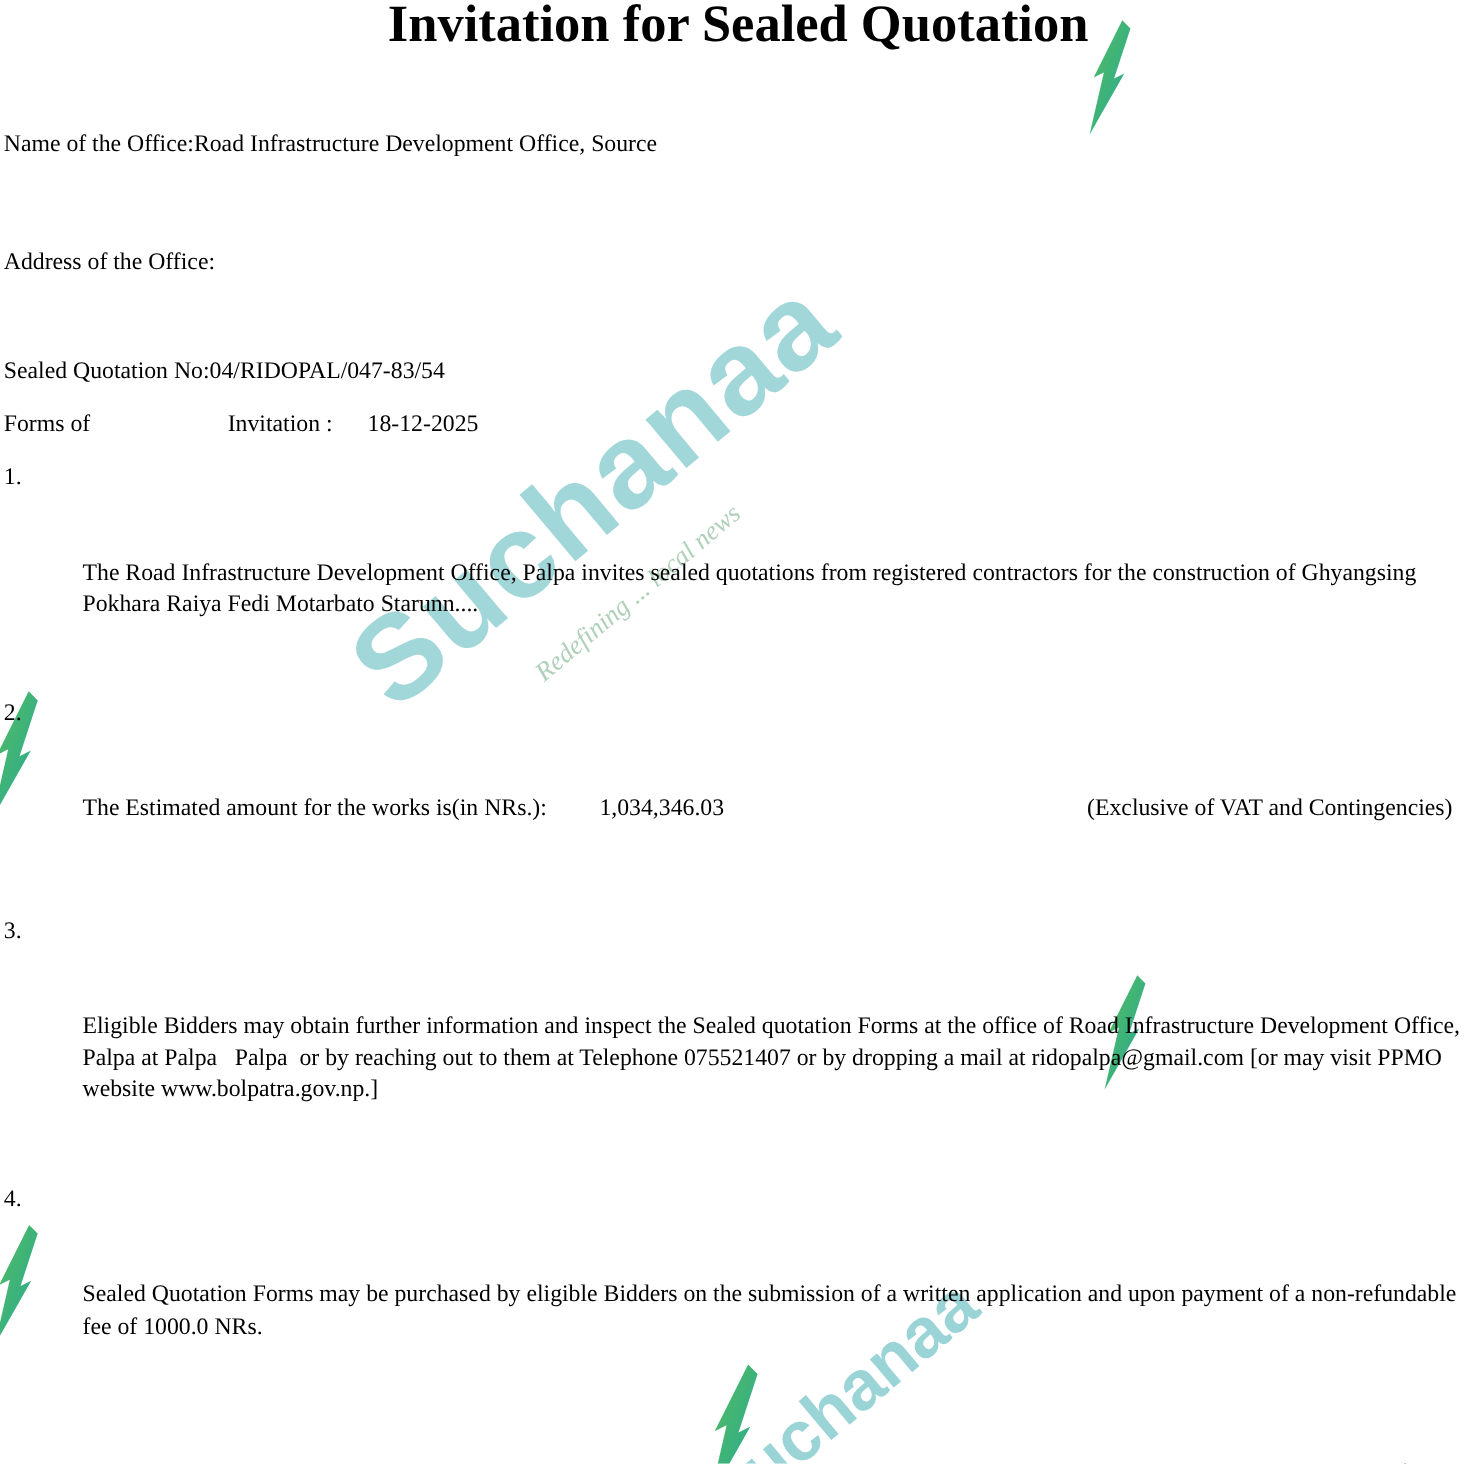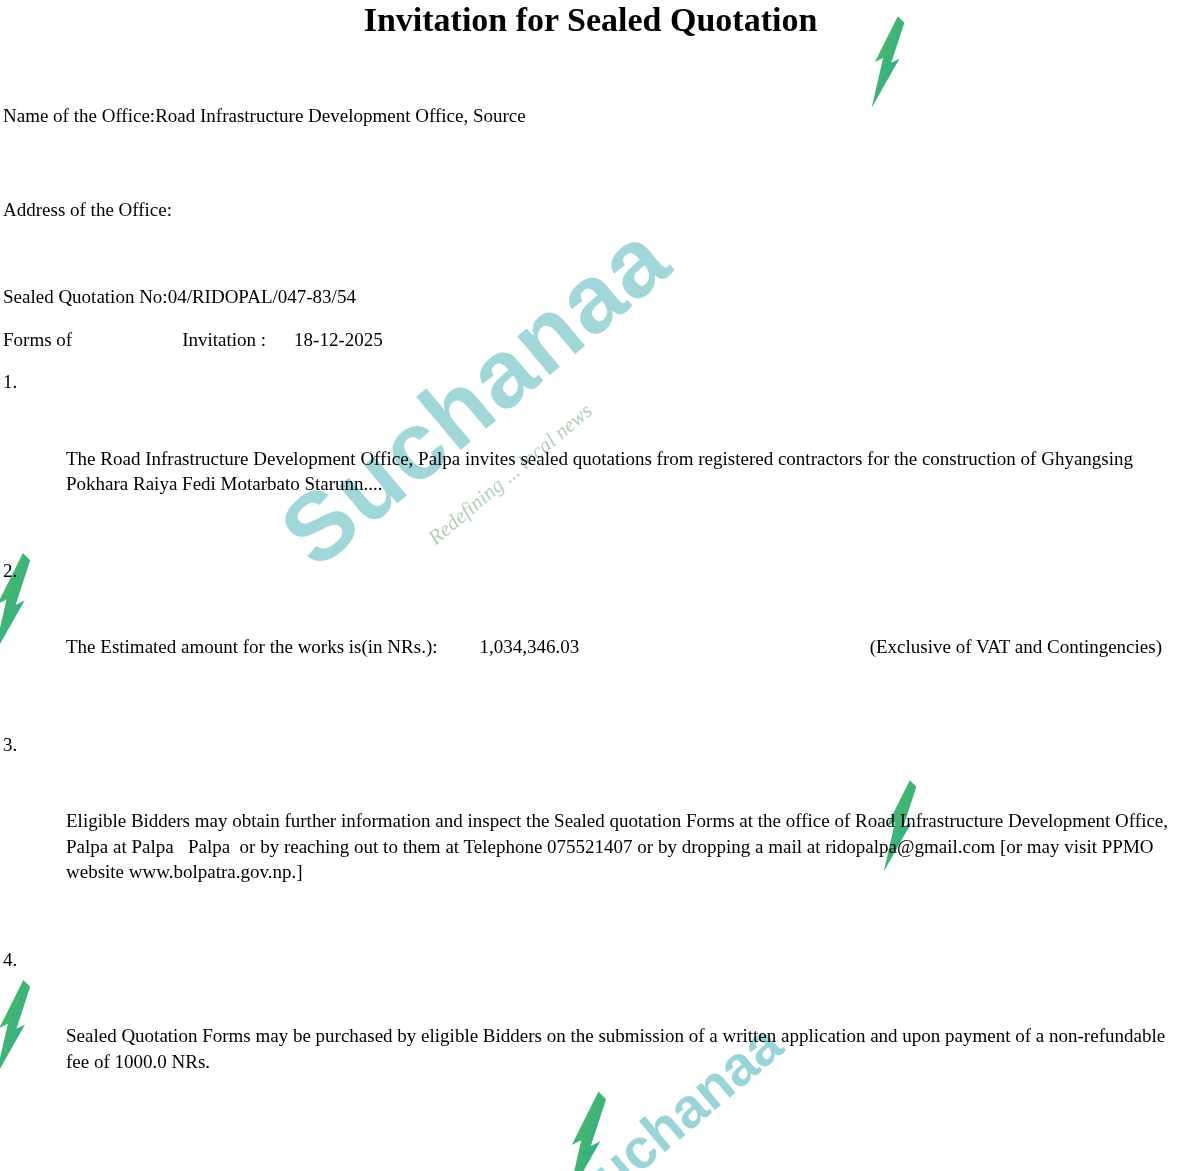--- a/index.html
+++ b/index.html
@@ -9,21 +9,21 @@
     width:1181px; height:1171px;
     background:#ffffff;
     overflow:hidden;
     font-family:"Liberation Serif", serif;
     font-size:19px; line-height:25.5px;
     color:#000;
     padding:0 3px;
   }
   .title {
     font-family:"Liberation Serif", serif;
-    font-size:34px; line-height:40px;
+    font-size:42px; line-height:40px;
     font-weight:bold; text-align:center;
     white-space:pre-wrap;
   }
   .field, .item, .intro, .bank-row, .or, .item-note { white-space:pre-wrap; }
   .field-office { margin-top:63px; }
   .field-address { margin-top:17px; }
   .field-quotation { margin-top:11px; }
   .field-publication { margin-top:17px; }
   .pub-label-2 { margin-left:110px; }
   .pub-value { margin-left:28px; }

